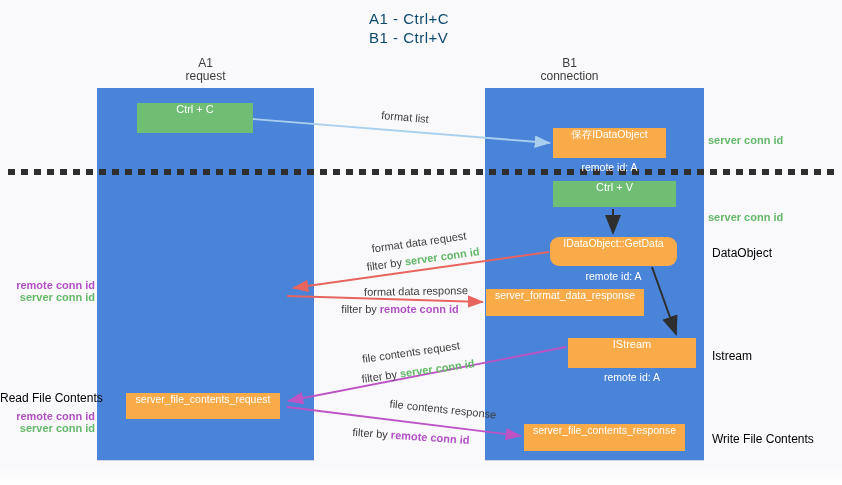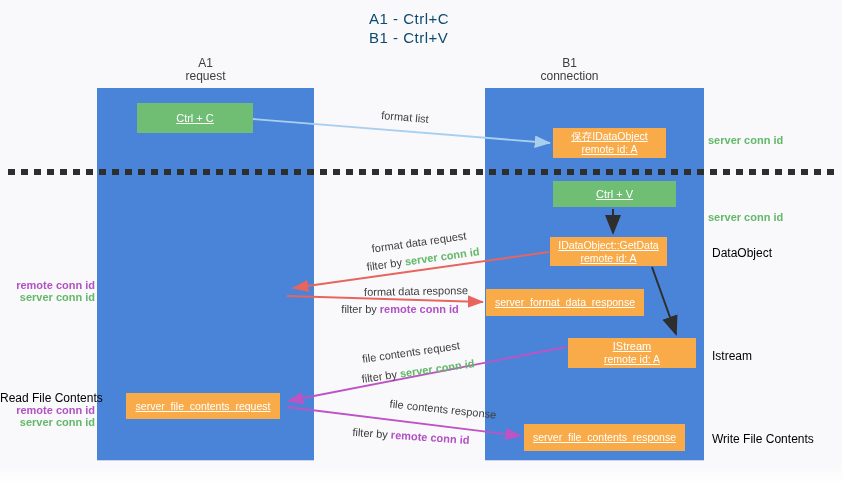--- a/index.html
+++ b/index.html
@@ -31,33 +31,33 @@
     box-shadow: 0 1px 0 rgba(120,140,200,0.35);
   }
   .lane.left  { left: 97px;  width: 217px; }
   .lane.right { left: 485px; width: 219px; }
   .dotted-line {
     position: absolute; left: 8px; top: 169px; width: 826px; height: 6px;
     background: repeating-linear-gradient(90deg, #2e2e2e 0 7px, transparent 7px 13px);
   }
   .box {
     position: absolute;
-    display: flex; flex-direction: column; align-items: center; justify-content: center;
+    display: flex; flex-direction: column; align-items: center; justify-content: flex-start;
     color: #ffffff; text-align: center;
-    font-size: 11px; line-height: 13px; text-decoration: underline;
+    font-size: 11px; line-height: 13px;
   }
   .box.green  { background: #6fbe73; }
-  .box.orange { background: #f8ab48; }
+  .box.orange { background: #f8ab48; gap: 20px; }
   .box .l2 { font-size: 10.5px; }
   #box-ctrl-c  { left: 137px; top: 103px; width: 116px; height: 30px; }
   #box-fmt-req { left: 130px; top: 276px; width: 156px; height: 27px; font-size: 10.5px; }
   #box-file-req{ left: 126px; top: 393px; width: 154px; height: 26px; font-size: 10.5px; }
   #box-save-obj{ left: 553px; top: 128px; width: 113px; height: 30px; font-size: 10.5px; }
   #box-ctrl-v  { left: 553px; top: 181px; width: 123px; height: 26px; }
-  #box-getdata { left: 550px; top: 237px; width: 117px; height: 29px; font-size: 10.5px; }
+  #box-getdata { left: 550px; top: 237px; width: 127px; height: 29px; font-size: 10.5px; border-radius: 9px; }
   #box-fmt-resp{ left: 486px; top: 289px; width: 158px; height: 27px; font-size: 10.5px; }
   #box-istream { left: 568px; top: 338px; width: 128px; height: 30px; }
   #box-file-resp{ left: 524px; top: 424px; width: 161px; height: 27px; font-size: 10.5px; }
   #arrows { position: absolute; left: 0; top: 0; pointer-events: none; }
   .arrow-label {
     position: absolute; white-space: nowrap;
     font-size: 11px; color: #3d3d3d;
     transform-origin: center center;
   }
   .arrow-label .key-green  { color: #64b869; font-weight: bold; }
@@ -157,21 +157,21 @@
   <div class="arrow-label" style="left:418px; top:371px; transform:translate(-50%,-50%) rotate(-8deg);"><span>filter by </span><span class="key-green">server conn id</span></div>
 
   <div class="arrow-label" style="left:443px; top:409px; transform:translate(-50%,-50%) rotate(6deg);">file contents response</div>
   <div class="arrow-label" style="left:411px; top:436px; transform:translate(-50%,-50%) rotate(4deg);"><span>filter by </span><span class="key-purple">remote conn id</span></div>
 
   <div class="left-stack" style="top:279px;">
     <span class="side-label bold-purple">remote conn id</span>
     <span class="side-label bold-green">server conn id</span>
   </div>
   <div class="left-stack" style="top:392px;">
-    <span class="side-label plain" style="margin-bottom:0;text-align:right;">Read File Contents</span>
+    <span class="side-label plain" style="margin-bottom:6px;text-align:right;">Read File Contents</span>
     <span class="side-label bold-purple">remote conn id</span>
     <span class="side-label bold-green">server conn id</span>
   </div>
 
   <div class="side-label bold-green" style="left:708px; top:134px;">server conn id</div>
   <div class="side-label bold-green" style="left:708px; top:211px;">server conn id</div>
   <div class="side-label plain" style="left:712px; top:246px;">DataObject</div>
   <div class="side-label plain" style="left:712px; top:349px;">Istream</div>
   <div class="side-label plain" style="left:712px; top:432px;">Write File Contents</div>
 

